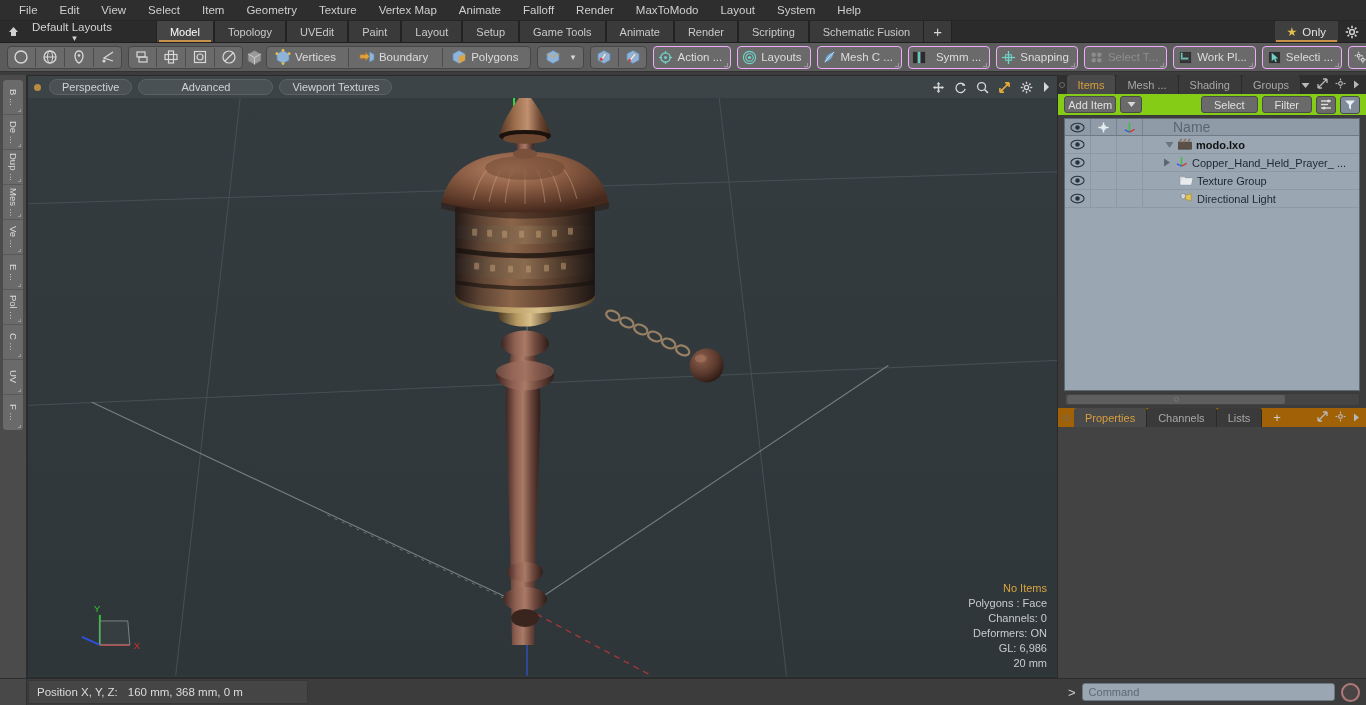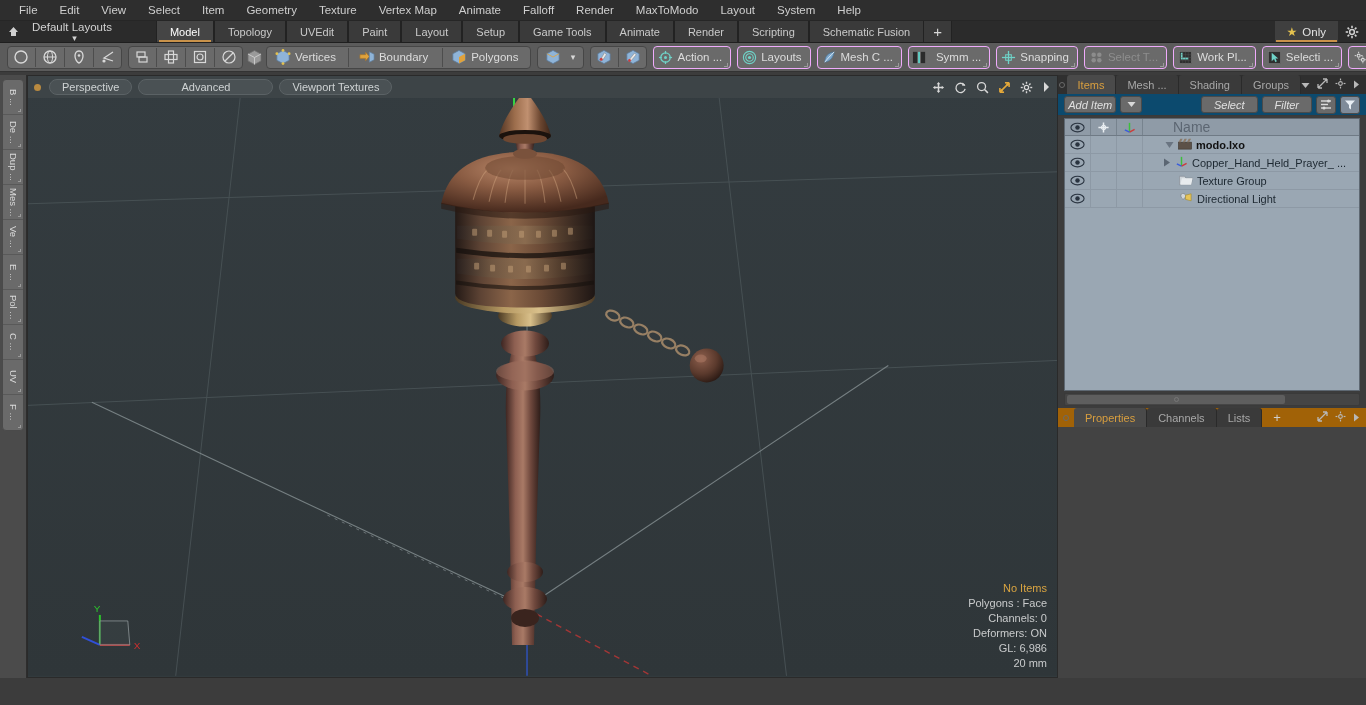--- a/index.html
+++ b/index.html
@@ -166,22 +166,22 @@
   .rp-dot i { width: 6px; height: 6px; border-radius: 50%; border: 1px solid #6a6a6a; display: block;}
   .rp-tab {
     padding: 0 11px; display: flex; align-items: center; font-size: 11px;
     color: #a8a8a8; background: #3a3a3a; border-right: 1px solid #2a2a2a;
     border-radius: 3px 3px 0 0; white-space: nowrap;
   }
   .rp-tab.active { color: #d99f3f; background: #4a4a4a; }
   .rp-tabicons { margin-left: auto; display: flex; align-items: center; gap: 7px; padding-right: 6px; }
 
   .rp-toolrow {
-    height: 22px; background: #0c4a6e; display: flex; align-items: center;
-    padding: 0 6px; gap: 4px; border-bottom: 1px solid #3a3a3a; font-style: italic;
+    height: 22px; background: #84cc16; display: flex; align-items: center;
+    padding: 0 6px; gap: 4px; border-bottom: 1px solid #3a3a3a;
   }
   .rp-additem {
     flex: 1; height: 17px; display: flex; align-items: center; justify-content: center;
     background: #6a6a6a; border: 1px solid #4a4a4a; border-radius: 3px;
     font-size: 11px; color: #e0e0e0; max-width: 145px;
   }
   .rp-caret {
     width: 22px; height: 17px; display: flex; align-items: center; justify-content: center;
     background: #6a6a6a; border: 1px solid #4a4a4a; border-radius: 3px;
   }
@@ -1059,14 +1059,26 @@
             </svg></span>
         <span><svg width="7" height="9" viewBox="0 0 7 9">
               <path d="M1 0.5 L6 4.5 L1 8.5 Z" fill="#b8b8b8"></path>
             </svg></span>
       </div>
     </div>
 
     <div class="rp-body2"></div>
   </div>
 
+  <div class="statusbar">
+    <div class="sb-left"></div>
+    <div class="sb-pos">
+      <span>Position X, Y, Z:</span>
+      <span>160 mm, 368 mm, 0 m</span>
+    </div>
+    <div class="sb-cmd">
+      <span class="sb-prompt">&gt;</span>
+      <input class="cmd-input" type="text" placeholder="Command" style="">
+      <div class="cmd-circle"></div>
+    </div>
+  </div>
 
 </div>
 
 </body></html>

